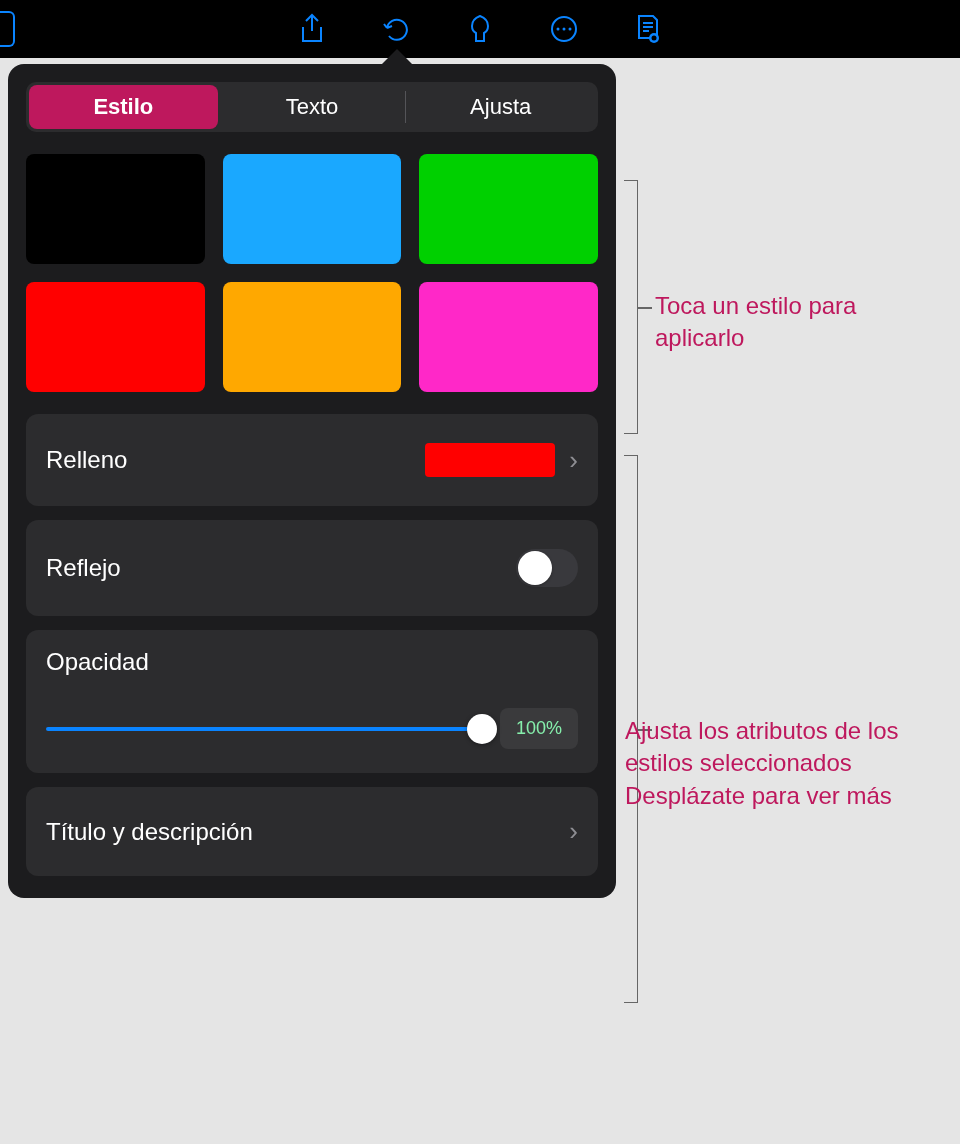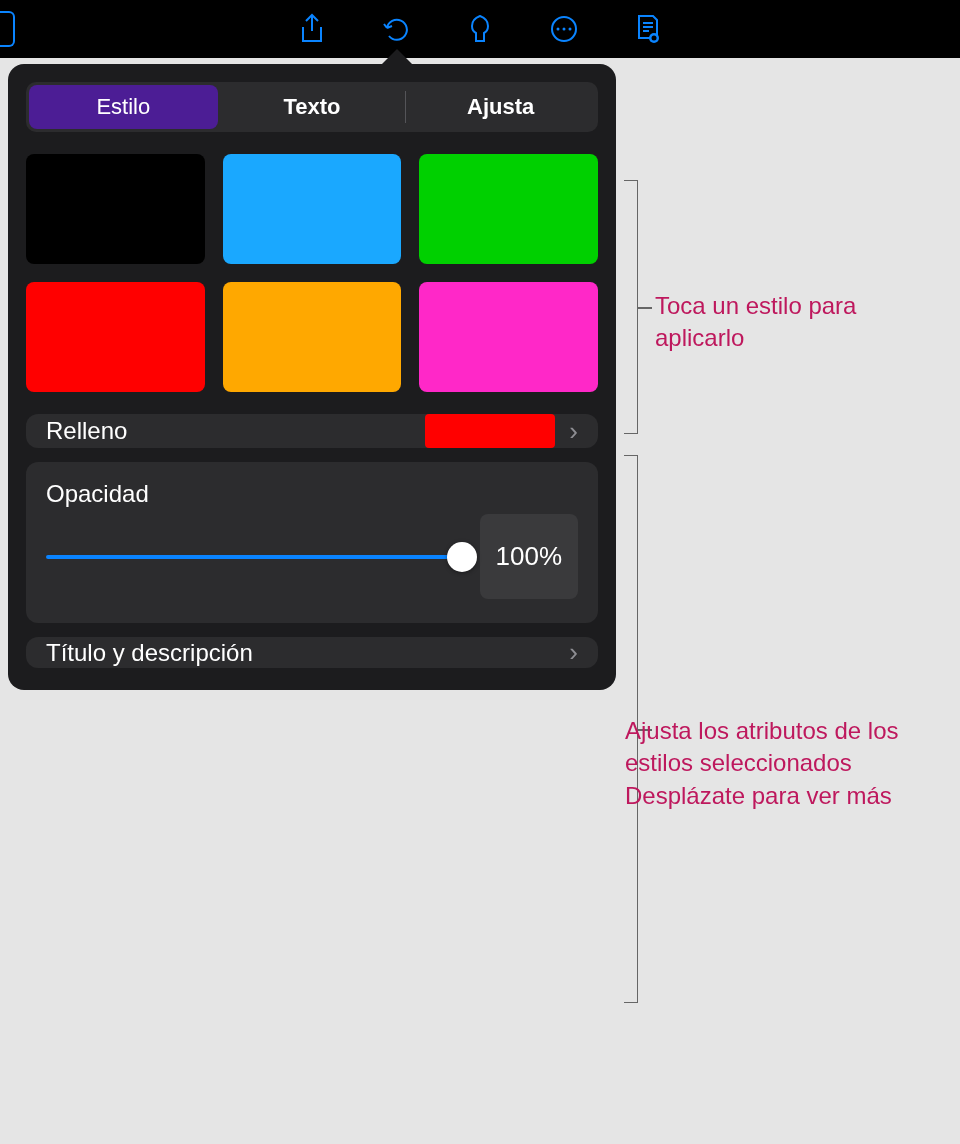--- a/index.html
+++ b/index.html
@@ -77,25 +77,24 @@
       margin-bottom: 22px;
     }
     .segment {
       flex: 1;
       text-align: center;
       padding: 9px 0;
       font-size: 22px;
       color: #fff;
       border-radius: 8px;
       position: relative;
-      font-weight: bold;
     }
     .segment.active {
-      background: #4c1d95;
-      font-weight: 400;
+      background: #be185d;
+      font-weight: 700;
     }
     .segment:not(:last-child):not(.active)::after {
       content: "";
       position: absolute;
       right: 0;
       top: 6px;
       bottom: 6px;
       width: 1px;
       background: #545458;
     }
@@ -105,21 +104,21 @@
       gap: 18px;
       margin-bottom: 22px;
     }
     .swatch {
       height: 110px;
       border-radius: 8px;
     }
     .row {
       background: #2c2c2e;
       border-radius: 12px;
-      padding: 0 20px;
+      padding: 29px 20px;
       display: flex;
       align-items: center;
       justify-content: space-between;
       margin-bottom: 14px;
       color: #fff;
       font-size: 24px;
     }
     .row-right {
       display: flex;
       align-items: center;
@@ -155,21 +154,21 @@
     }
     .opacity-row {
       background: #2c2c2e;
       border-radius: 12px;
       padding: 18px 20px 24px 20px;
       margin-bottom: 14px;
       color: #fff;
       font-size: 24px;
     }
     .opacity-label {
-      margin-bottom: 6px;
+      margin-bottom: 32px;
     }
     .slider-row {
       display: flex;
       align-items: center;
       gap: 18px;
     }
     .slider {
       flex: 1;
       height: 4px;
       background: #0a84ff;
@@ -182,23 +181,23 @@
       background: #fff;
       border-radius: 50%;
       position: absolute;
       right: -15px;
       top: -13px;
       box-shadow: 0 1px 4px rgba(0,0,0,0.4);
     }
     .percent-box {
       background: #3a3a3c;
       border-radius: 8px;
-      padding: 27px 16px;
-      font-size: 26px;
-      color: #ffffff;
+      padding: 10px 16px;
+      font-size: 18px;
+      color: #86efac;
     }
     .callout {
       position: absolute;
       color: #be185d;
       font-size: 24px;
       line-height: 1.35;
     }
     .callout-1 {
       top: 290px;
       left: 655px;
@@ -292,20 +291,26 @@
     <div class="row">
       <span>Relleno</span>
       <div class="row-right">
         <div class="color-chip"></div>
         <span class="chevron">›</span>
       </div>
     </div>
 
 
 
+    <div class="row">
+      <span>Reflejo</span>
+      <div class="toggle">
+        <div class="toggle-knob"></div>
+      </div>
+    </div>
 
     <div class="opacity-row">
       <div class="opacity-label">Opacidad</div>
       <div class="slider-row">
         <div class="slider">
           <div class="slider-thumb"></div>
         </div>
         <div class="percent-box">100%</div>
       </div>
     </div>

